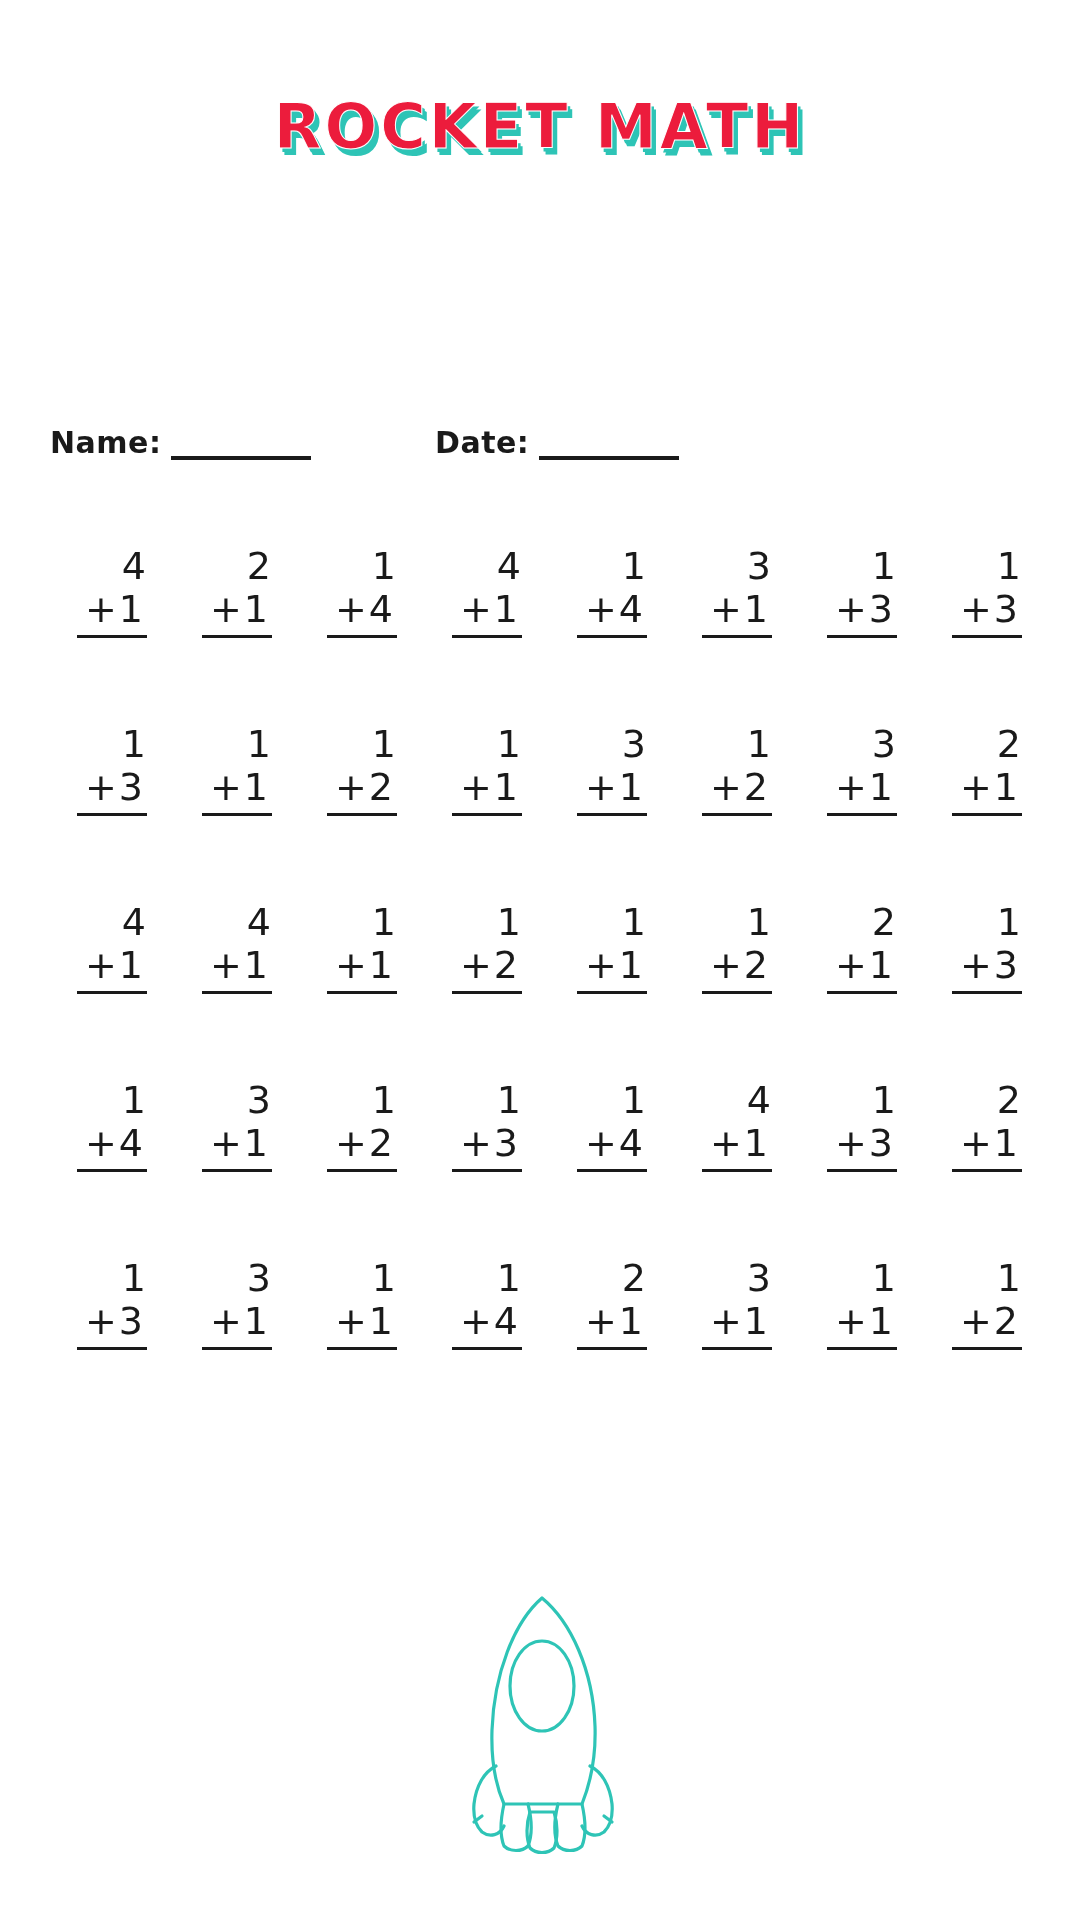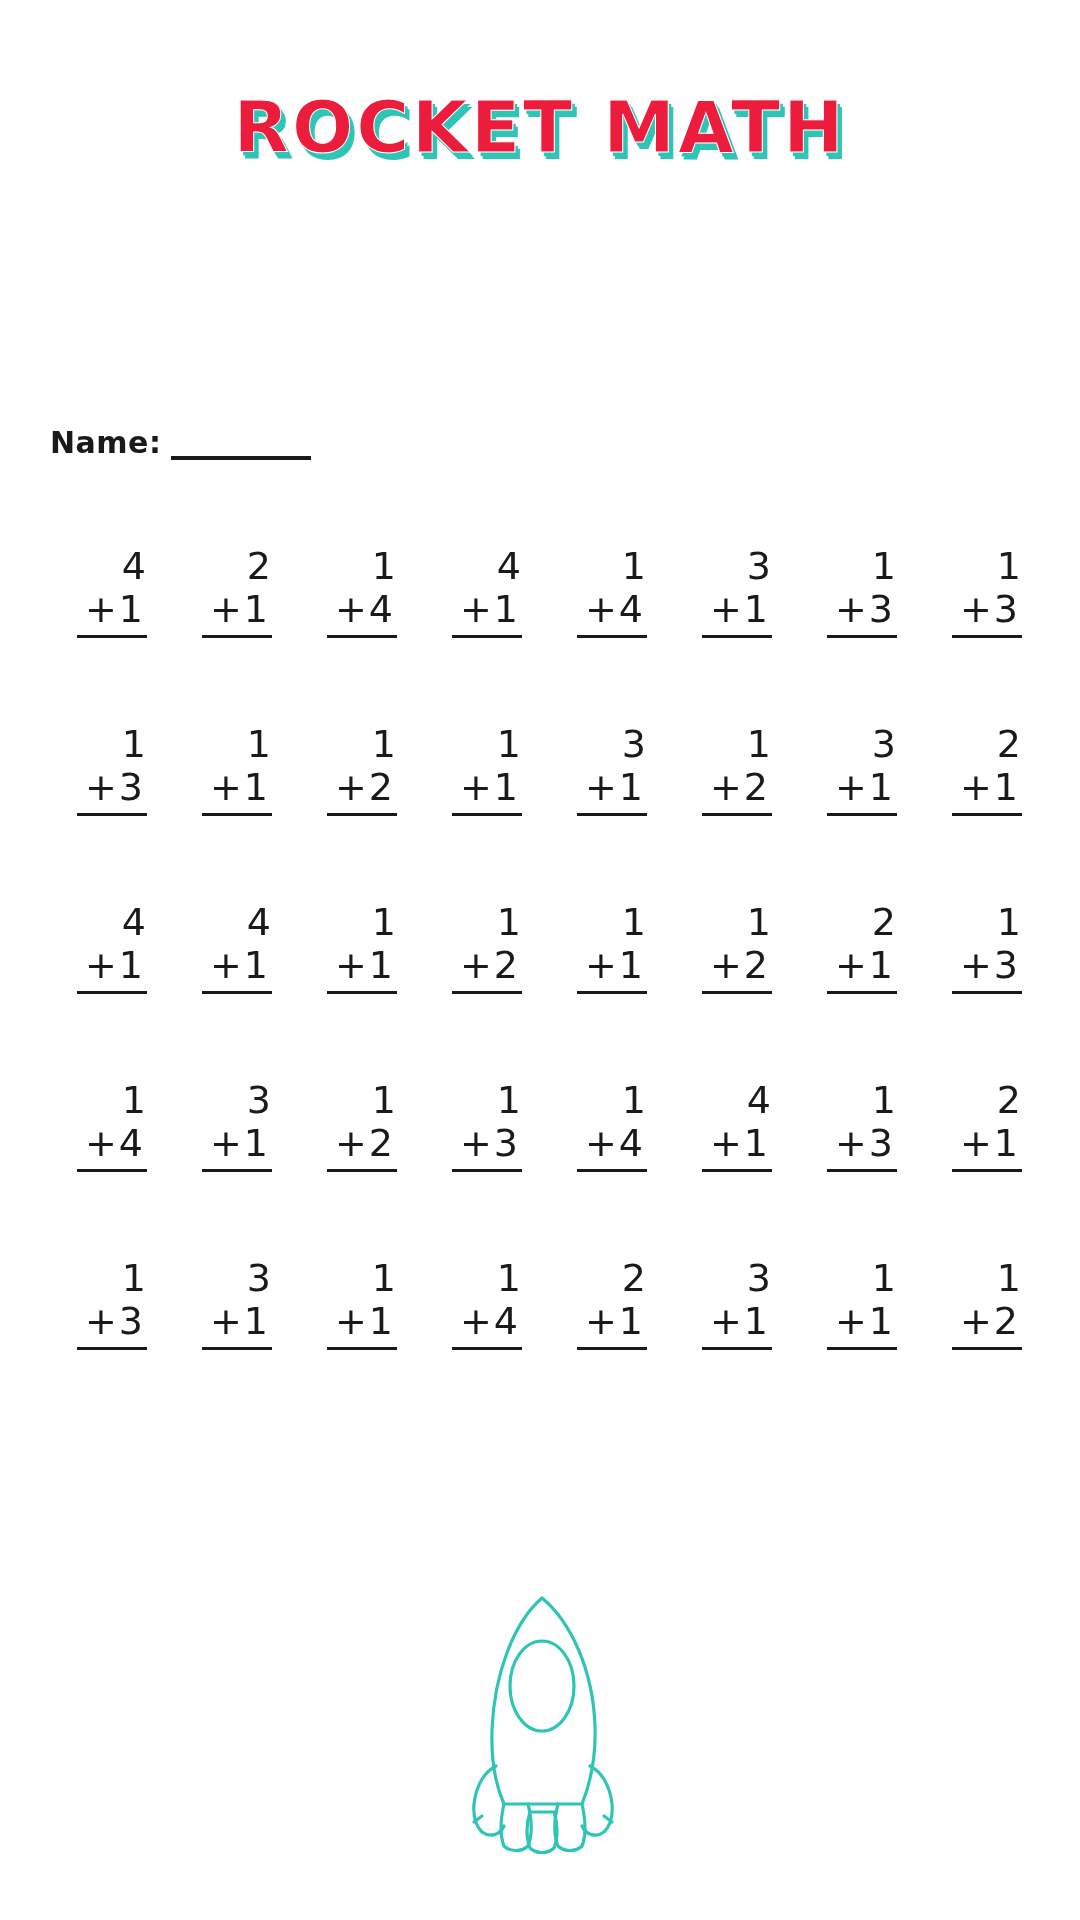--- a/index.html
+++ b/index.html
@@ -20,21 +20,21 @@
   .title-block {
     position: absolute;
     top: 78px;
     left: 0;
     width: 1080px;
     text-align: center;
   }
   .title-line {
     font-family: "DejaVu Sans", sans-serif;
     font-weight: 700;
-    font-size: 72px;
+    font-size: 62px;
     line-height: 98px;
     letter-spacing: 3px;
     color: #ec1c3c;
     text-transform: uppercase;
     text-shadow:
        3px 4px 0 #2ec4b6,
        5px 7px 0 #2ec4b6,
       -1px 1px 0 #ffffff;
     -webkit-text-stroke: 1px #ffffff;
   }
@@ -115,20 +115,24 @@
 </head>
 <body>
 
 <div class="title-block">
   <div class="title-line">ROCKET MATH</div>
 </div>
 
 <div class="info-row">
   <div class="info-item name">
     <span class="info-label">Name:</span>
+    <span class="info-blank"></span>
+  </div>
+  <div class="info-item date">
+    <span class="info-label">Date:</span>
     <span class="info-blank"></span>
   </div>
 </div>
 
 <div class="grid" id="problem-grid">
     <div class="problem">
       <div class="top-num">4</div>
       <div class="bottom-row">+1</div>
     </div>
     <div class="problem">

